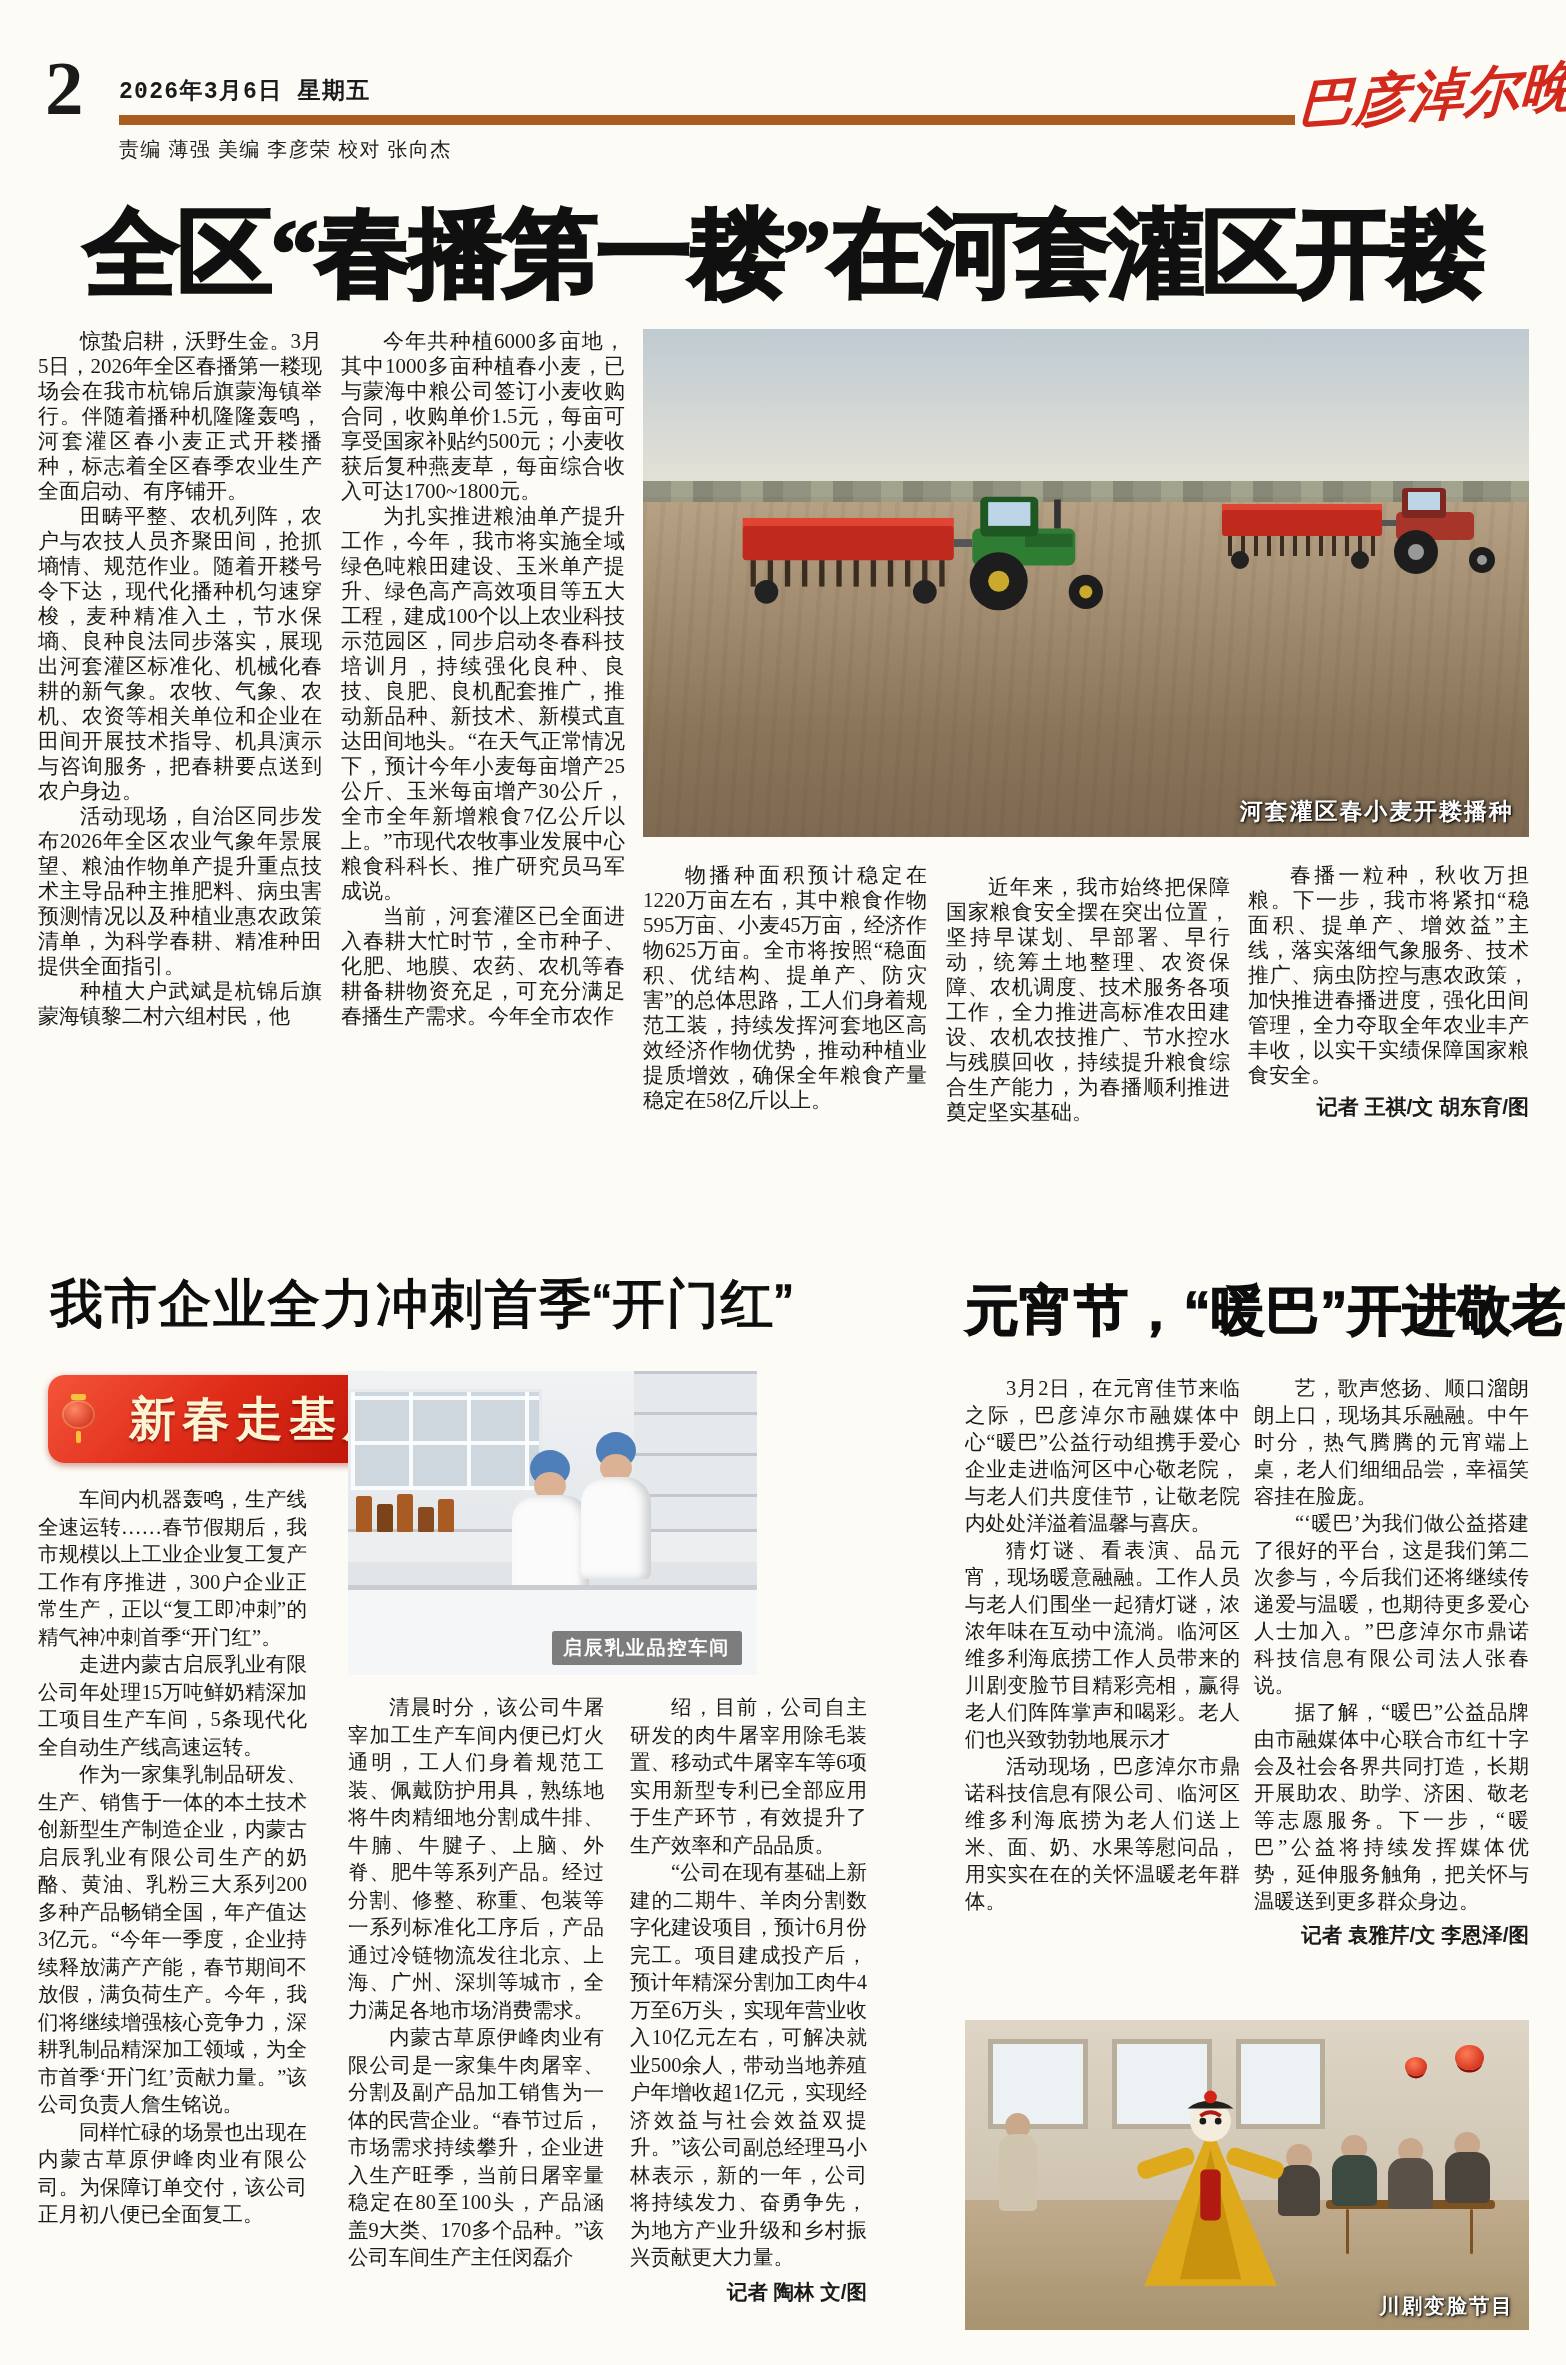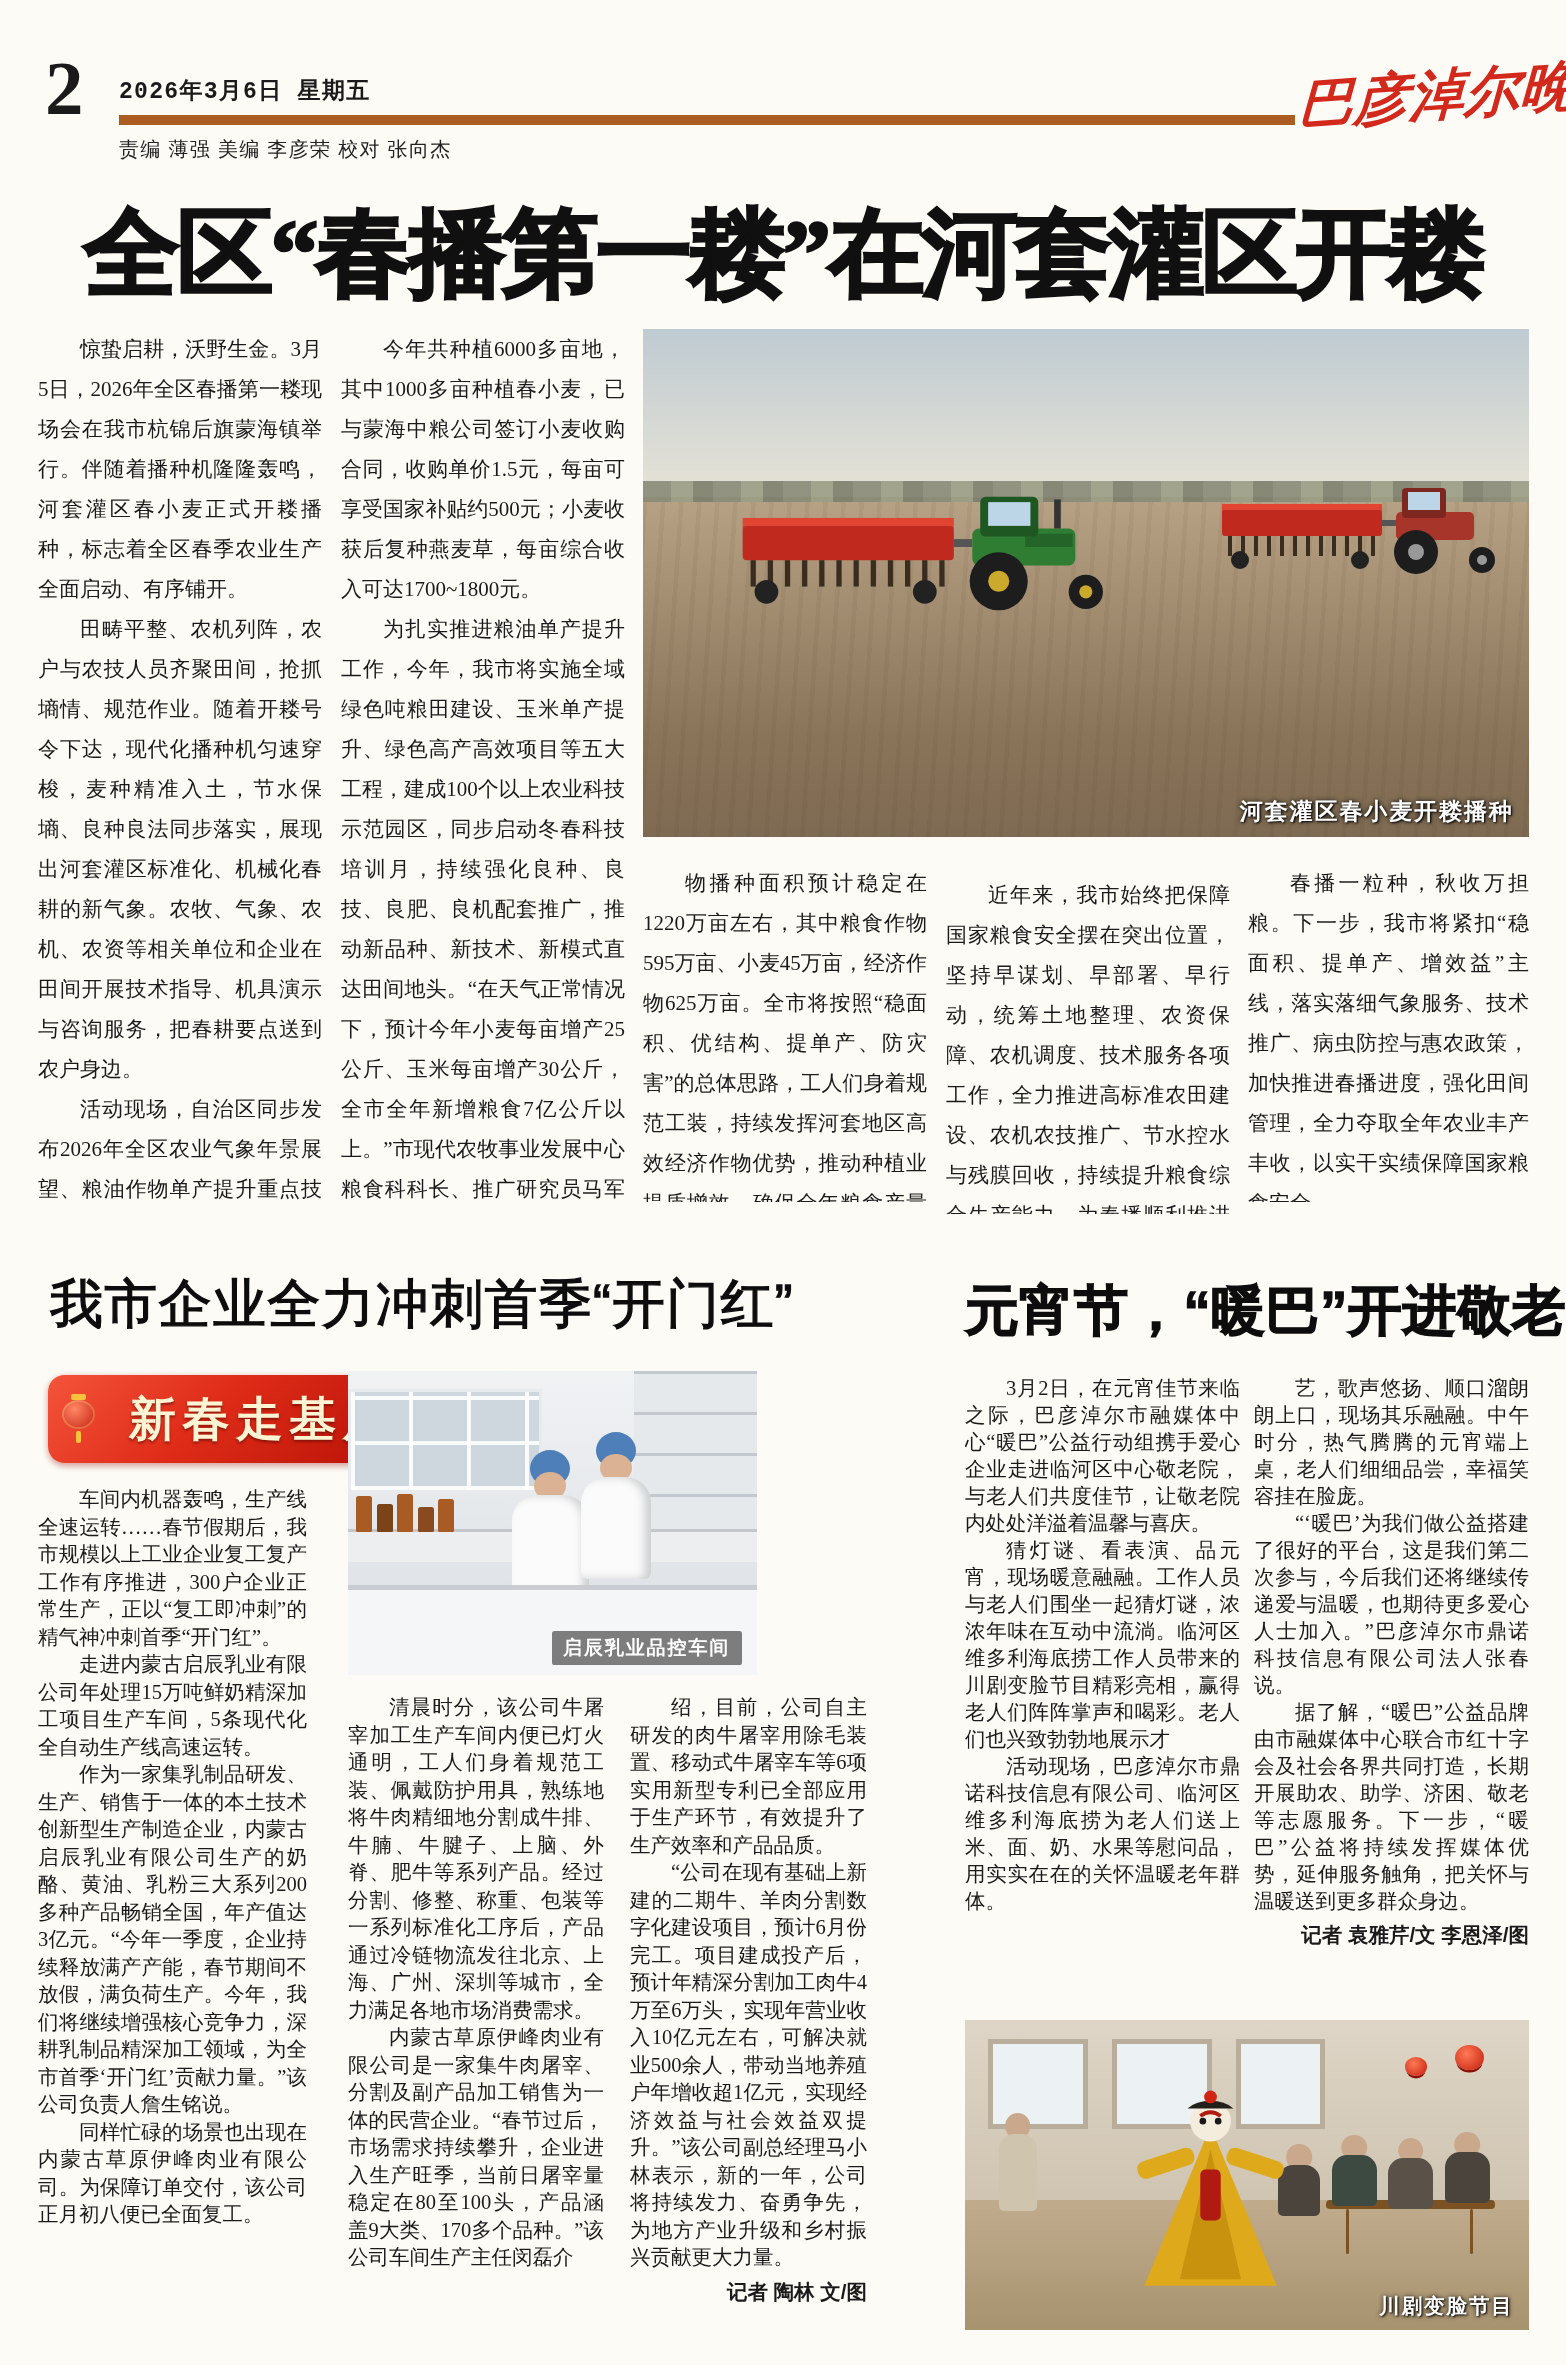--- a/index.html
+++ b/index.html
@@ -16,21 +16,21 @@
   .masthead{position:absolute;left:1298px;top:69px;width:243px;font-size:55px;font-weight:900;
             color:#d3281c;font-style:italic;transform:rotate(-4deg) skewX(-6deg);
             letter-spacing:0.6px;line-height:1;white-space:nowrap;}
 
   
   .s1-headline{position:absolute;left:38px;top:187px;width:1490px;text-align:center;
                font-size:96px;font-weight:900;letter-spacing:-2.6px;line-height:1.15;
                -webkit-text-stroke:2.6px #101010;color:#101010;white-space:nowrap;margin-top:12px;}
   .col{position:absolute;text-align:justify;overflow:hidden;}
   .col p{margin:0;text-indent:2em;}
-  .s1 .col, .s1col{font-size:21px;line-height:40px;}
+  .s1 .col, .s1col{font-size:21px;line-height:25px;}
   .byline{text-align:right;font-weight:bold;text-indent:0 !important;
           font-family:"Liberation Sans","DejaVu Sans",sans-serif;margin-top:6.4px !important;}
 
   
   .photo{position:absolute;overflow:hidden;background:#cbc3b4;}
   .caption{position:absolute;right:15.3px;bottom:10.2px;color:#fff;font-weight:bold;
            font-family:"Liberation Sans","DejaVu Sans",sans-serif;font-size:23px;letter-spacing:1.9px;
            text-shadow:0 0 5.1px rgba(0,0,0,.9),1.3px 1.3px 1.9px rgba(0,0,0,.8);}
   .caption.bar{background:rgba(25,25,25,.55);padding:3.8px 11.5px;border-radius:2.6px;text-shadow:none;}
 

